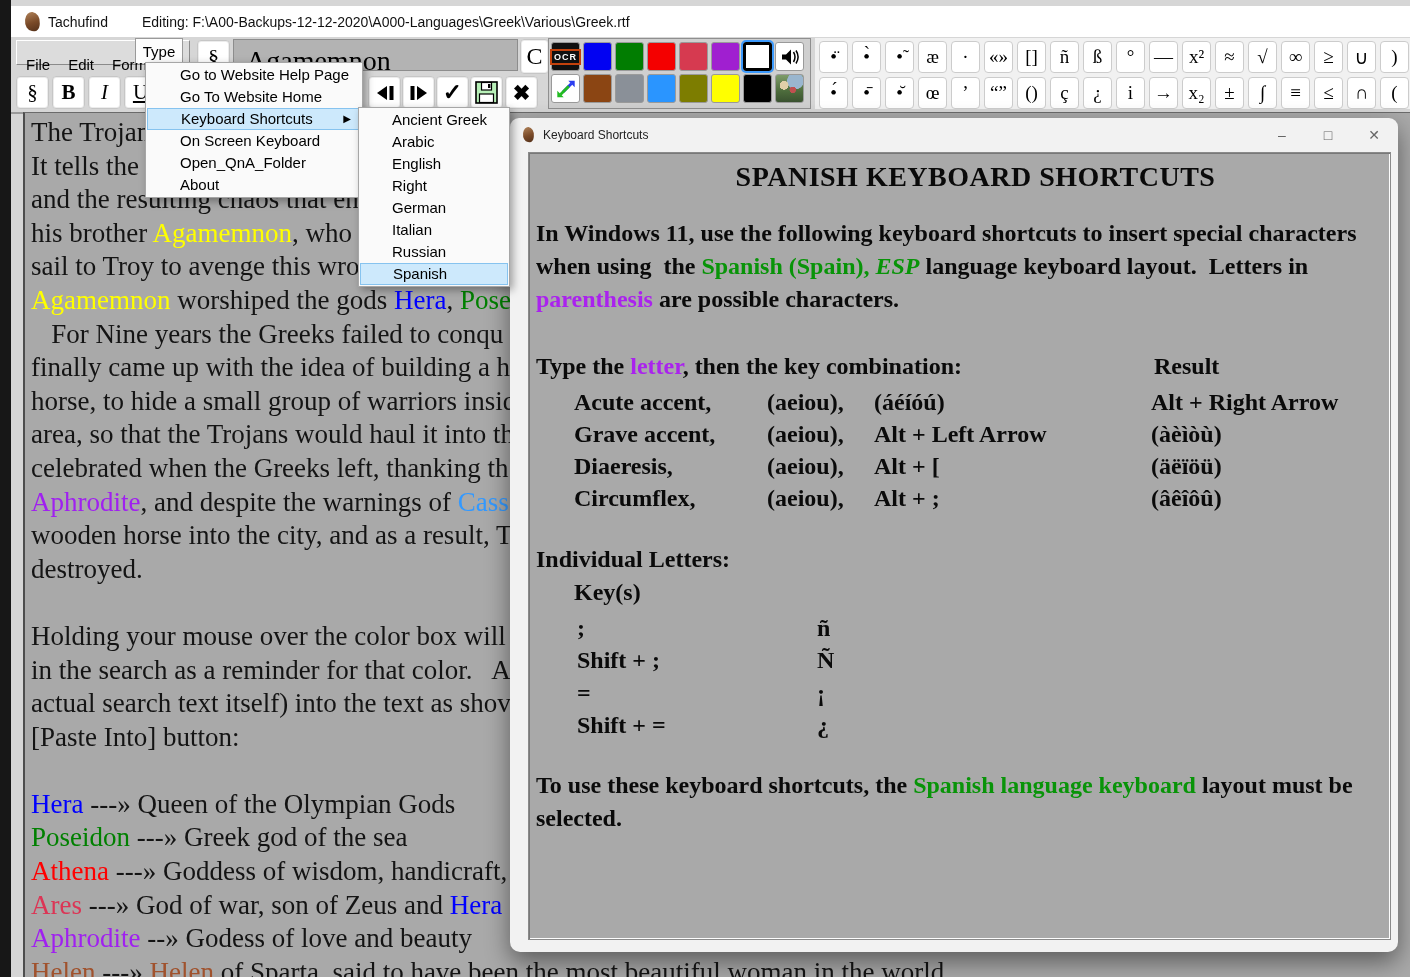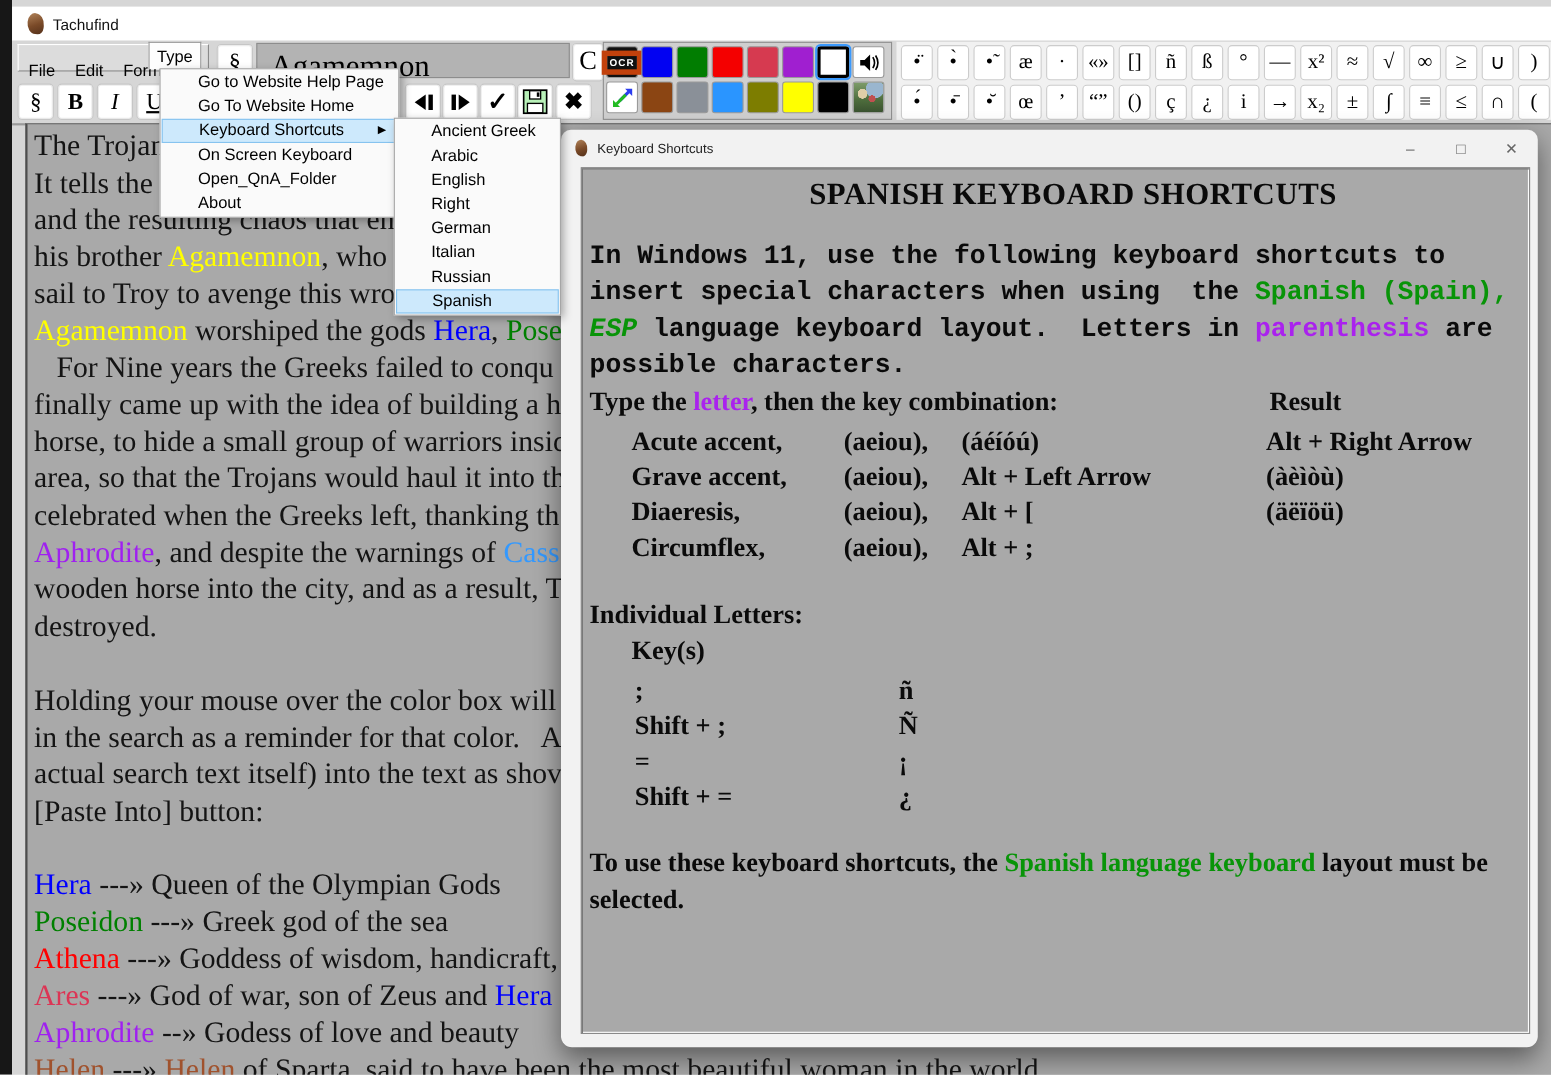--- a/index.html
+++ b/index.html
@@ -46,21 +46,21 @@
   #nav-check span{font-size:23px;font-weight:bold;}
   #nav-close span{font-size:21px;font-weight:bold;}
 
   
   #palette{left:537px;top:1px;width:263px;height:71px;background:#cfcfcf;
            border:1px solid #8f8f8f;box-sizing:border-box;padding:3px 2px;}
   .pal-row{display:flex;gap:3px;margin-bottom:3px;}
   .pal-cell{width:29px;height:29px;border-radius:3px;box-sizing:border-box;border:1px solid #9a9a9a;}
   .pal-white{background:#fff;border:3px solid #000;outline:2px solid #3b99fc;}
   .pal-ocr{background:#101010;display:flex;align-items:center;justify-content:center;}
-  .pal-ocr span{color:#fff;border:5px solid #c2410c;font-size:9px;font-weight:bold;
+  .pal-ocr span{color:#fff;border:2px solid #c2410c;font-size:9px;font-weight:bold;
                 letter-spacing:1px;padding:1px 2px;}
   .pal-icon{background:#fff;display:flex;align-items:center;justify-content:center;}
   .pal-art{background:
      radial-gradient(circle at 30% 38%, #e0cfa8 0 17%, rgba(0,0,0,0) 18%),
      radial-gradient(circle at 62% 55%, #c05050 0 14%, rgba(0,0,0,0) 15%),
      radial-gradient(circle at 72% 22%, #9ab6cf 0 28%, rgba(0,0,0,0) 30%),
      linear-gradient(180deg,#7e9c6a,#4d6c3c 60%,#3a5230);}
 
   
   #chars{left:804px;top:1px;width:595px;height:71px;background:#f1f1f1;padding:3px 0 0 4px;box-sizing:border-box;}
@@ -95,21 +95,21 @@
                 font-size:12px;color:#222;}
   #dlg-titlebar .app-ico{width:11px;height:15px;margin:0 9px 0 13px;}
   #dlg-controls{position:absolute;right:14px;top:0;height:33px;display:flex;align-items:center;gap:26px;
                 color:#666;font-size:14px;}
   #dlg-controls .wbtn{width:20px;text-align:center;}
   #dlg-content{left:18px;top:34px;width:861px;height:890px;height:786px;background:#a9a9a9;
                border:1px solid #8a8a8a;
                box-shadow:inset 1px 1px 0 #787878, inset -1px -1px 0 #fdfdfd;
                font-family:"Liberation Serif",serif;font-weight:bold;color:#0a0a0a;overflow:hidden;}
   #dlg-heading{left:16px;top:8px;width:100%;text-align:center;font-size:28px;letter-spacing:.5px;}
-  #dlg-intro{left:7px;top:64px;width:852px;font-size:24px;line-height:33px;white-space:pre-wrap;font-family:Liberation Mono, monospace;}
+  #dlg-intro{left:7px;top:64px;width:852px;font-size:24px;line-height:33px;white-space:pre-wrap;}
   #dlg-typeline{left:7px;top:200px;width:845px;font-size:24px;}
   #dlg-result{position:absolute;left:618px;top:0;}
   #combo-grid{left:45px;top:233px;width:800px;font-size:24px;}
   #combo-grid .t-row{display:grid;grid-template-columns:193px 107px 277px auto;height:32px;line-height:32px;}
   #indiv-heading{left:7px;top:393px;font-size:24px;}
   #keys-heading{left:45px;top:426px;font-size:24px;}
   #letters-grid{left:48px;top:459px;width:500px;font-size:24px;}
   #letters-grid .t-row{display:grid;grid-template-columns:240px auto;height:32.3px;line-height:32.3px;}
   #dlg-footer{left:7px;top:616px;width:830px;font-size:24px;line-height:33px;white-space:pre-wrap;}
 
@@ -118,20 +118,21 @@
 </head>
 <body>
 
 <div id="left-strip" class="abs"></div>
 
 <div id="app" class="abs">
 
   <div id="titlebar" class="abs">
     <div class="app-ico"></div>
     <span class="app-name">Tachufind</span>
+    <span>Editing: F:\A00-Backups-12-12-2020\A000-Languages\Greek\Various\Greek.rtf</span>
   </div>
 
   <div id="toolbar-zone" class="abs">
 
     <div id="menustrip" class="abs">
       <span class="menu-item">File</span>
       <span class="menu-item">Edit</span>
       <span class="menu-item">Format</span>
     </div>
     <div id="menu-help">Type</div>
@@ -318,20 +319,21 @@
         <div class="t-row">
           <span class="t-cell">Diaeresis,</span>
           <span class="t-cell">(aeiou),</span>
           <span class="t-cell">Alt + [</span>
           <span class="t-cell">(äëïöü)</span>
         </div>
         <div class="t-row">
           <span class="t-cell">Circumflex,</span>
           <span class="t-cell">(aeiou),</span>
           <span class="t-cell">Alt + ;</span>
+          <span class="t-cell">(âêîôû)</span>
         </div>
       </div>
 
     <div id="indiv-heading" class="abs">Individual Letters:</div>
     <div id="keys-heading" class="abs">Key(s)</div>
     <div id="letters-grid" class="abs">
         <div class="t-row">
           <span class="t-cell">;</span>
           <span class="t-cell">ñ</span>
         </div>

